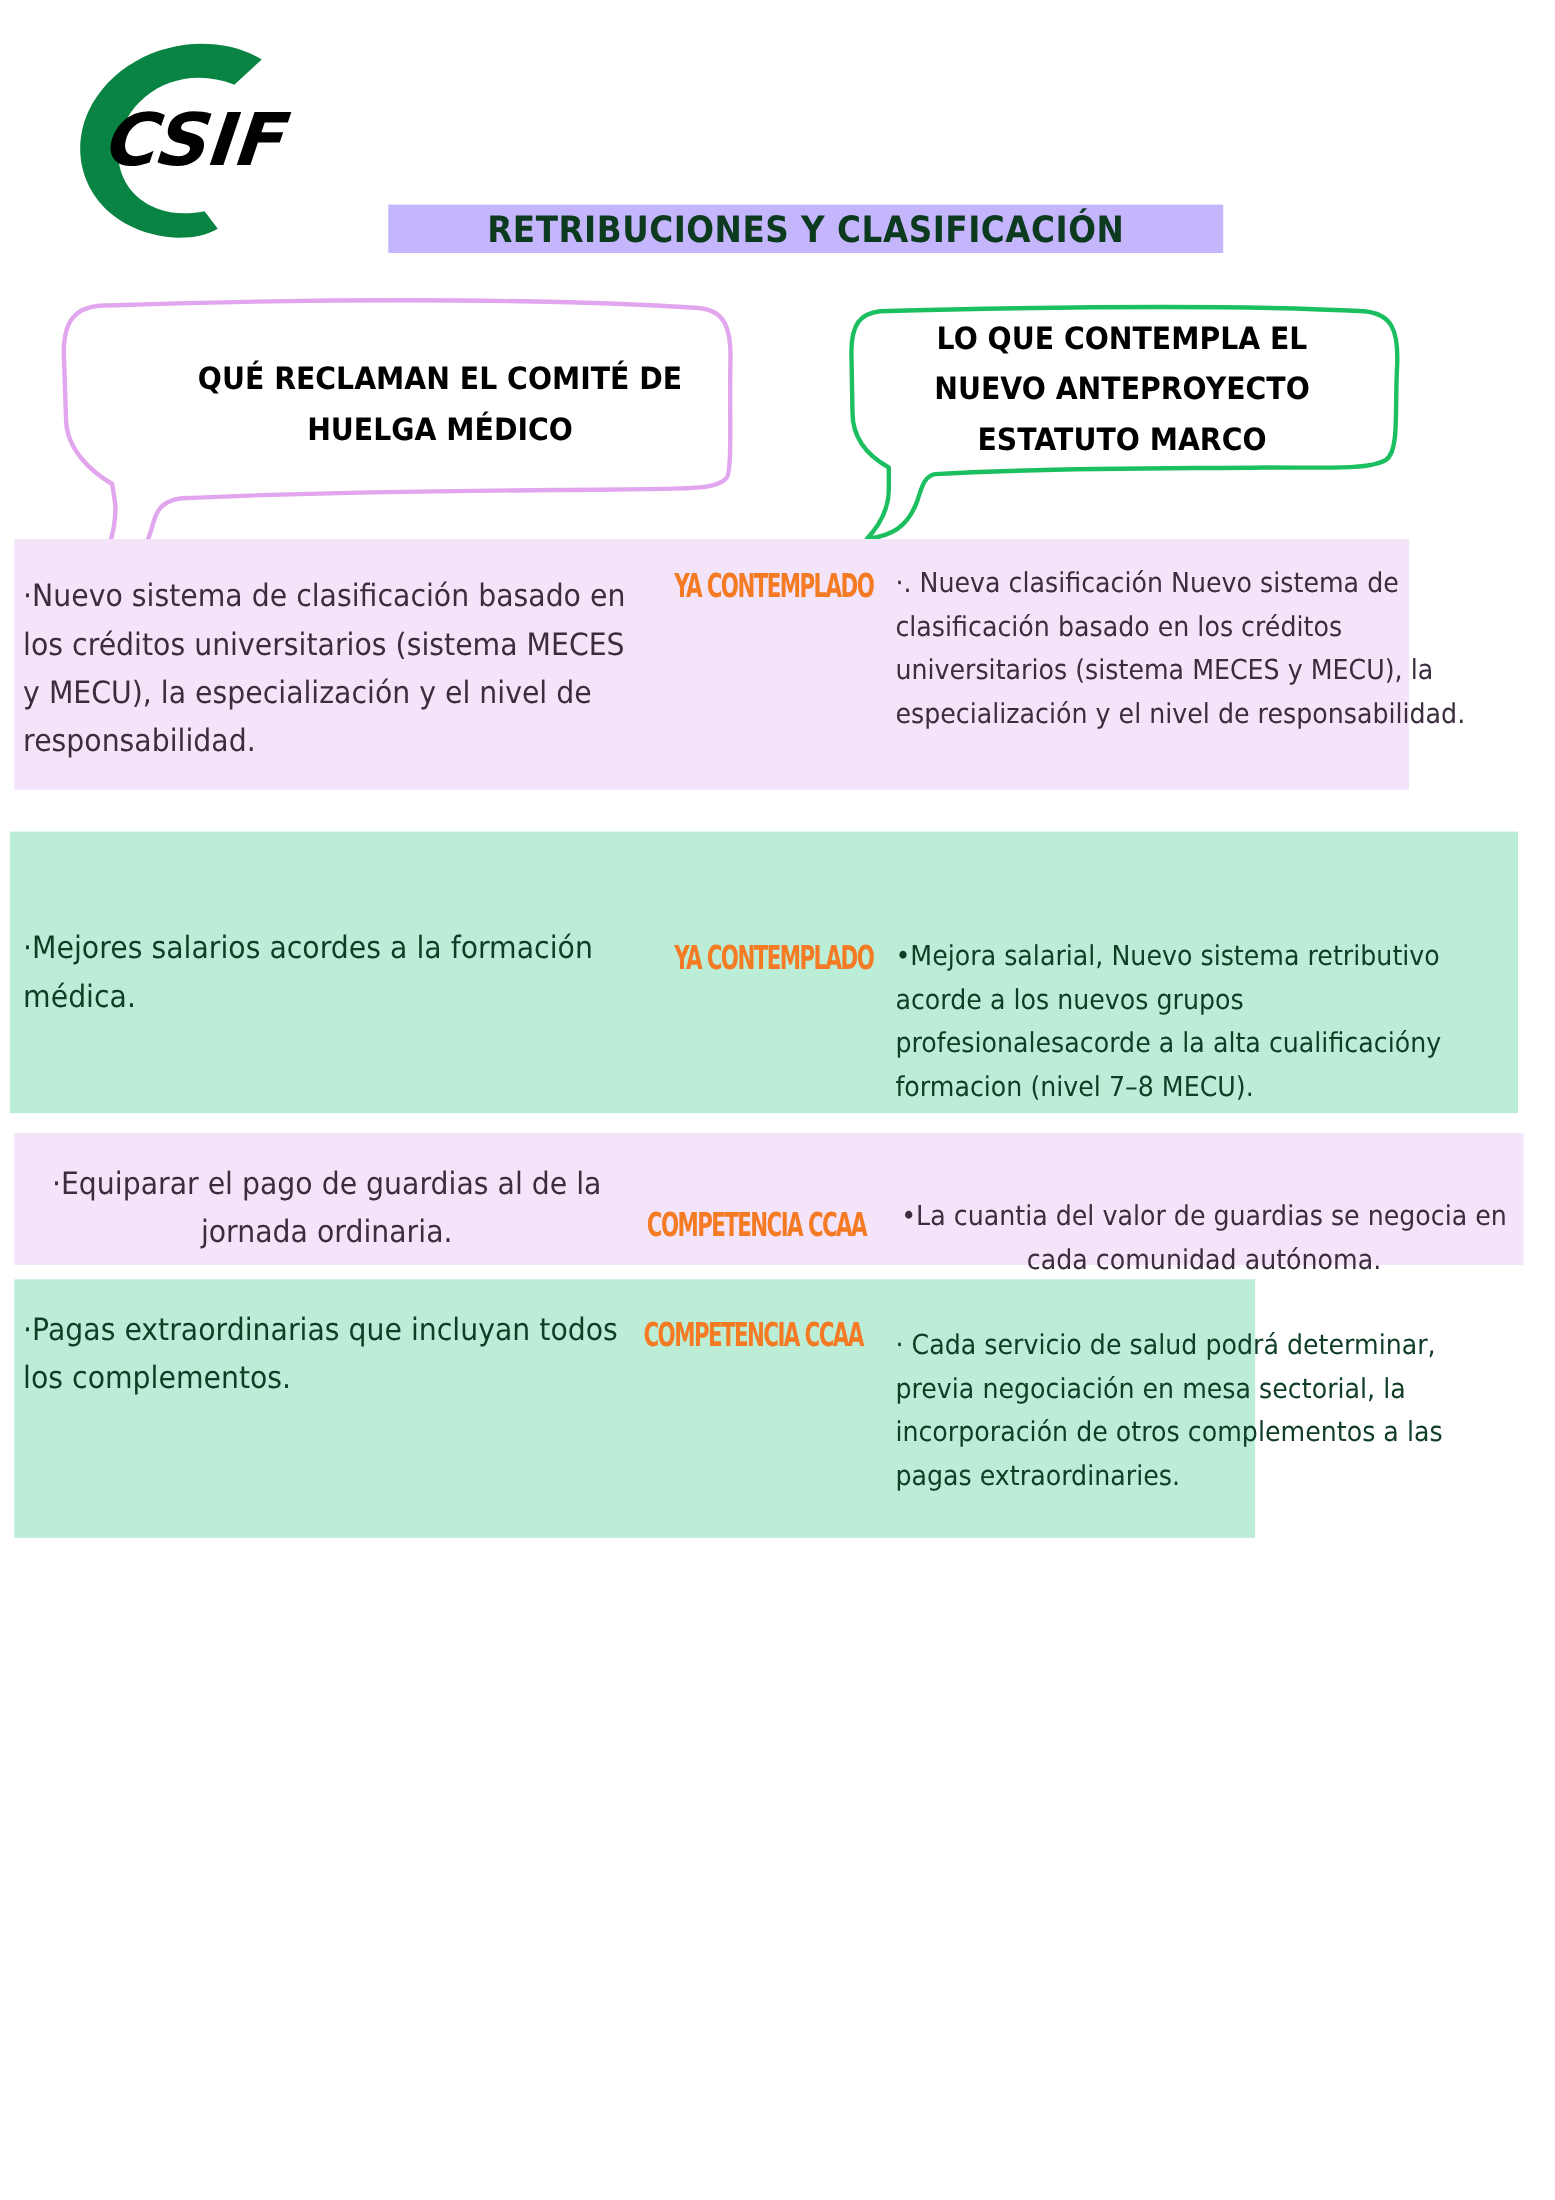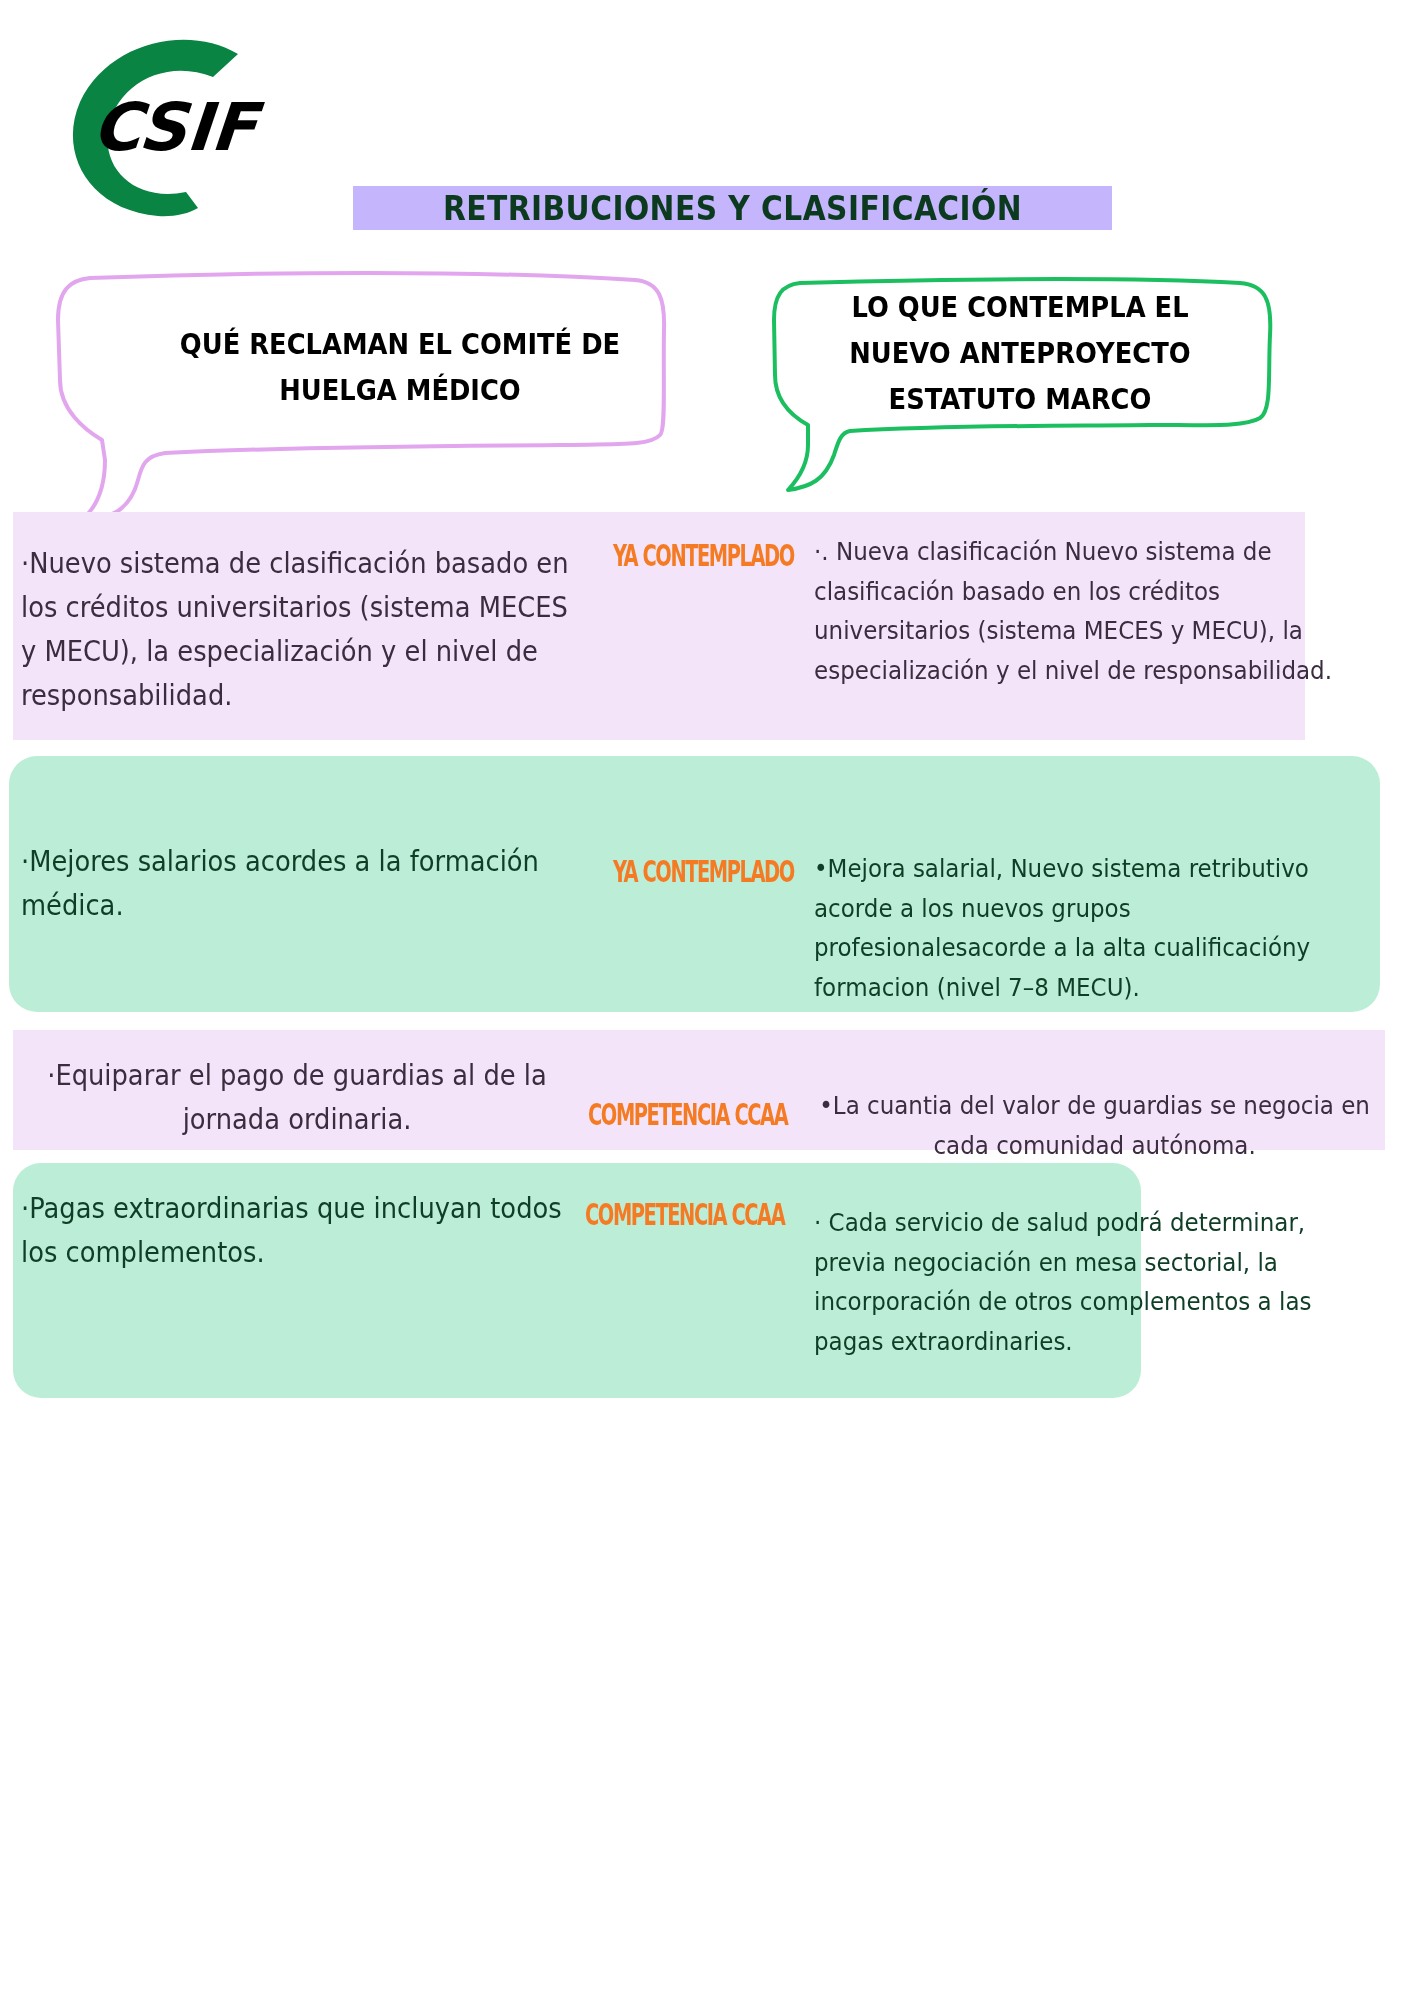--- a/index.html
+++ b/index.html
@@ -24,34 +24,34 @@
     .bubble-text { position: absolute; font-family: "DejaVu Sans", sans-serif; font-weight: bold;
                    color: #000; text-align: center; font-size: 28px; line-height: 46px; }
     #bubble-left { left: 60px; top: 270px; width: 610px; height: 250px; }
     #bubble-left .bubble-text { left: 80px; top: 52px; width: 520px; transform: scaleX(0.92); }
     #bubble-right { left: 770px; top: 275px; width: 510px; height: 220px; }
     #bubble-right .bubble-text { left: 20px; top: 10px; width: 460px; transform: scaleX(0.92); }
 
     
     .row { position: absolute; }
     .row.purple { background: #f4e4f9; }
-    .row.green { background: #bcedd6; border-radius: 28px; }
+    .row.green { background: #bcedd6; }
     .demand { position: absolute; left: 8px; width: 600px; font-size: 28px; line-height: 44px;
               font-family: "DejaVu Sans", sans-serif; transform-origin: left top; transform: scaleX(0.92); }
     .purple .demand { color: #3b2c3f; }
     .green .demand { color: #0f3d26; }
     .status { position: absolute; font-family: "DejaVu Sans Condensed", "DejaVu Sans", sans-serif;
               font-weight: bold; color: #f47b24; font-size: 30px; letter-spacing: -2px;
               transform-origin: left top; transform: scaleX(0.72); white-space: nowrap; }
     .proposal { position: absolute; left: 804px; width: 600px; font-size: 25px; line-height: 39.5px;
                 font-family: "DejaVu Sans", sans-serif; transform-origin: left top; transform: scaleX(0.92); }
     .purple .proposal { color: #3b2c3f; }
     .green .proposal { color: #0f3d26; }
 
-    #row-1 { left: 13px; top: 512px; width: 1268px; height: 228px; padding-left: 24px; }
+    #row-1 { left: 13px; top: 490px; width: 1268px; height: 228px; }
     #row-1 .demand { top: 30px; }
     #row-1 .status { left: 600px; top: 26px; }
     #row-1 .proposal { left: 801px; top: 20px; width: 610px; }
 
     #row-2 { left: 9px; top: 756px; width: 1371px; height: 256px; }
     #row-2 .demand { top: 84px; left: 12px; }
     #row-2 .status { left: 604px; top: 98px; }
     #row-2 .proposal { left: 805px; top: 93px; width: 600px; }
 
     #row-3 { left: 13px; top: 1030px; width: 1372px; height: 120px; text-align: center; }

